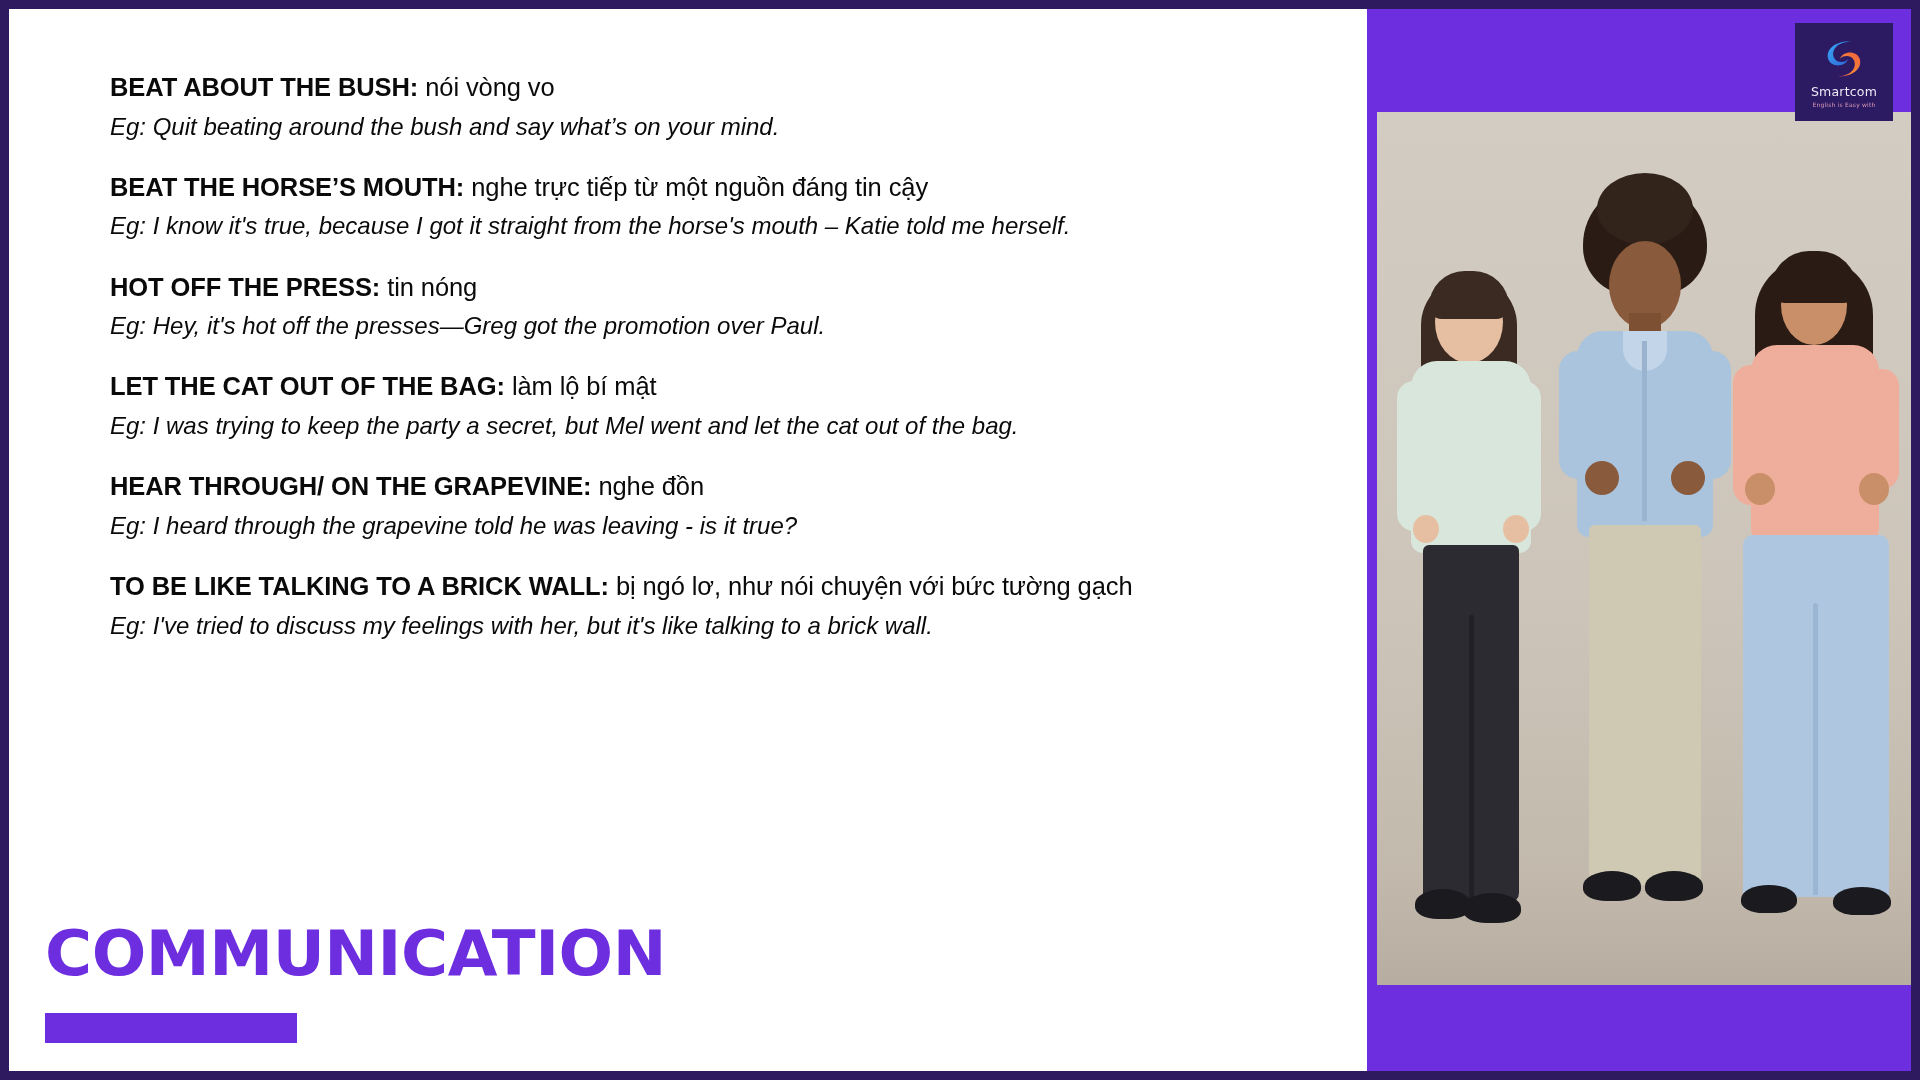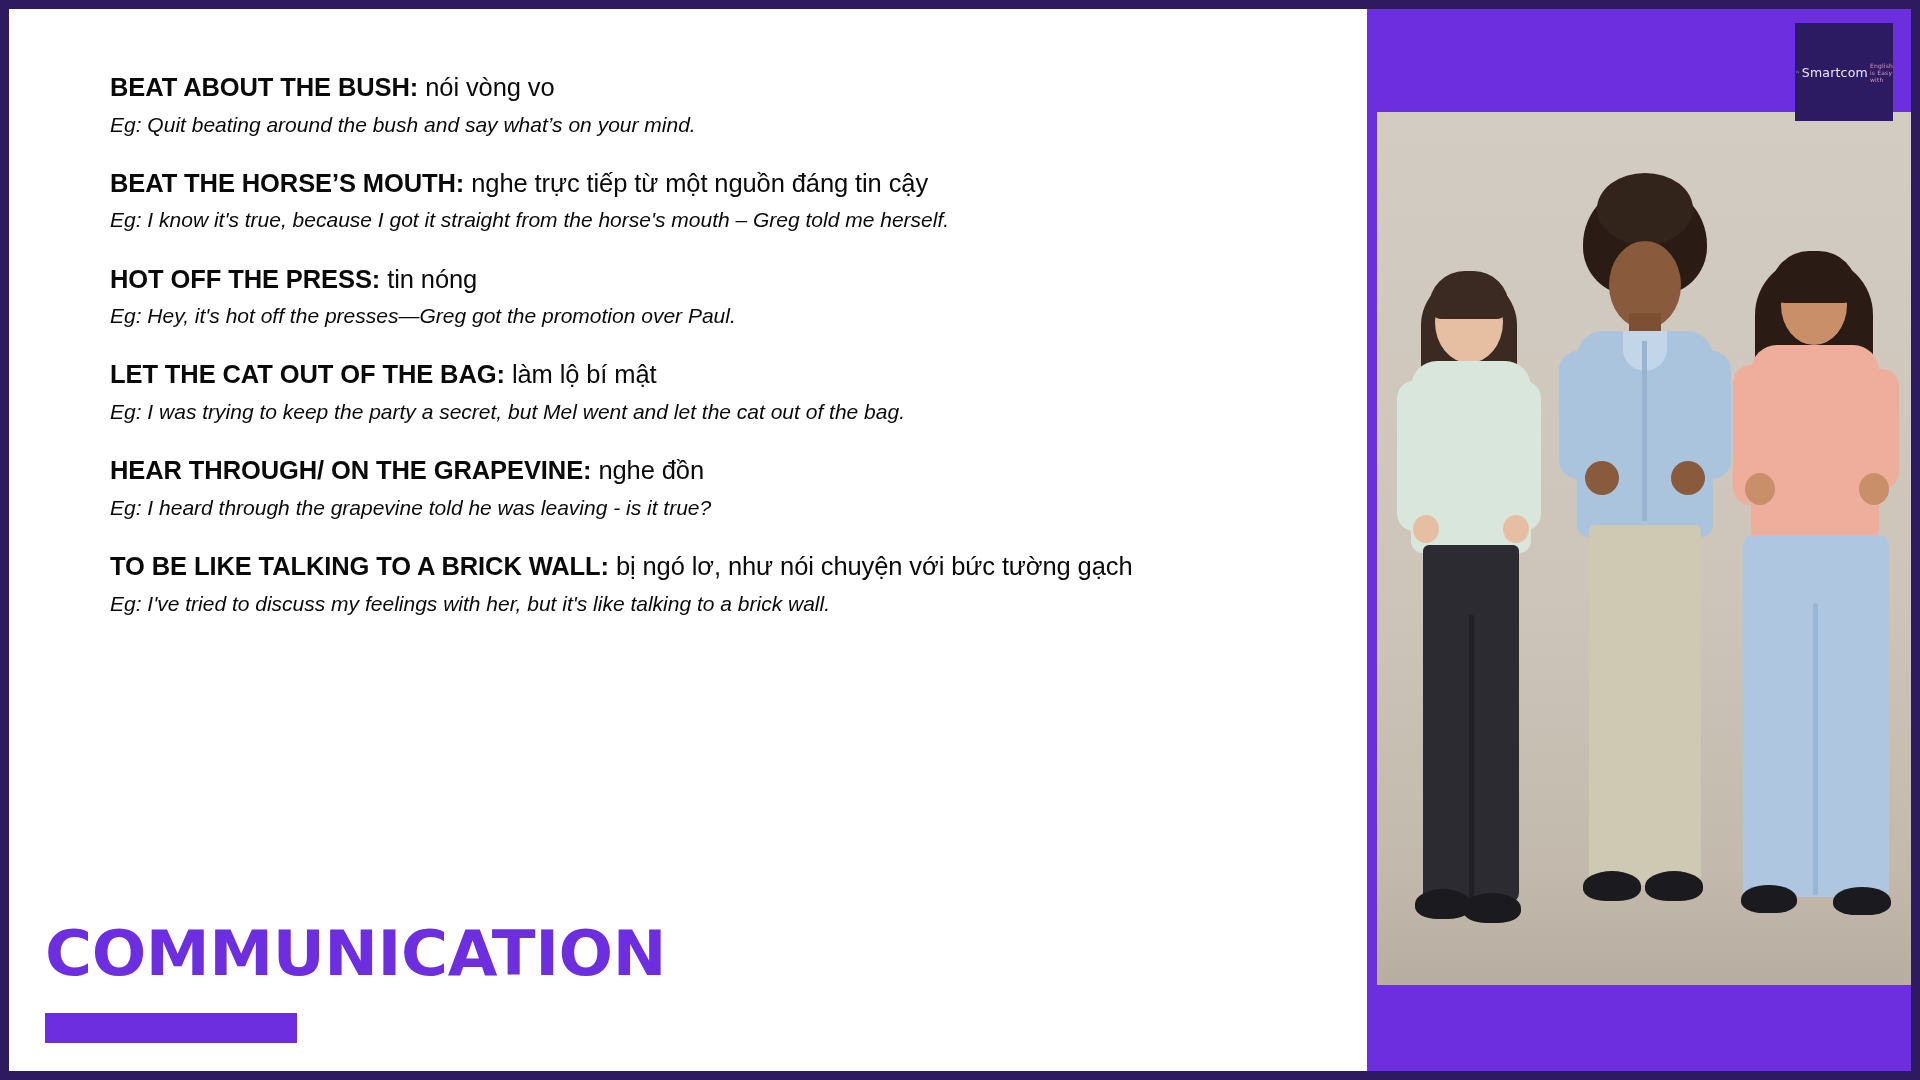--- a/index.html
+++ b/index.html
@@ -22,21 +22,21 @@
     padding:62px 0 0 101px;
   }
   .entry { margin-bottom:28px; }
   .entry-head {
     font-size:25.5px; line-height:1.32; color:#0a0a0a;
     letter-spacing:-0.1px; white-space:nowrap;
   }
   .entry-head .idiom { font-weight:bold; }
   .entry-head .vn { font-weight:normal; }
   .entry-eg {
-    font-size:21px; line-height:1.34; color:#0a0a0a;
+    font-size:24px; line-height:1.34; color:#0a0a0a;
     font-style:italic; margin-top:6px; white-space:nowrap;
   }
   .entry-eg .eg-label { font-weight:normal; }
 
   
   .title-block { position:absolute; left:36px; bottom:28px; }
   .big-title {
     font-family:"DejaVu Sans", sans-serif;
     font-weight:bold;
     font-size:63px;
@@ -130,21 +130,21 @@
   .p3 .legs      { left:14px; top:362px; width:146px; height:362px; background:#aec6df; border-radius:10px 10px 4px 4px; }
   .p3 .leg-split { left:84px; top:430px; width:5px; height:292px; background:#9bb6d3; }
   .p3 .shoe-l    { left:12px; top:712px; width:56px; height:28px; }
   .p3 .shoe-r    { left:104px;top:714px; width:58px; height:28px; }
 
   
   .logo {
     position:absolute; right:18px; top:14px;
     width:98px; height:98px;
     background:#2c1a63;
-    display:flex; flex-direction:row;
+    display:flex; flex-direction:column;
     align-items:center; justify-content:center;
     gap:2px;
   }
   .logo-mark { width:46px; height:46px; }
   .logo-name {
     font-size:12.5px; color:#eceaf6; letter-spacing:.2px;
     font-family:"DejaVu Sans", sans-serif;
   }
   .logo-tag {
     font-size:6px; color:#d79bb7; letter-spacing:.2px;
@@ -165,21 +165,21 @@
       <div class="entry-eg">
         <span class="eg-label">Eg:</span><span> Quit beating around the bush and say what’s on your mind.</span>
       </div>
     </div>
 
     <div class="entry">
       <div class="entry-head">
         <span class="idiom">BEAT THE HORSE’S MOUTH:</span><span class="vn"> nghe trực tiếp từ một nguồn đáng tin cậy</span>
       </div>
       <div class="entry-eg">
-        <span class="eg-label">Eg:</span><span> I know it's true, because I got it straight from the horse's mouth – Greg told me herself.</span>
+        <span class="eg-label">Eg:</span><span> I know it's true, because I got it straight from the horse's mouth – Katie told me herself.</span>
       </div>
     </div>
 
     <div class="entry">
       <div class="entry-head">
         <span class="idiom">HOT OFF THE PRESS:</span><span class="vn"> tin nóng</span>
       </div>
       <div class="entry-eg">
         <span class="eg-label">Eg:</span><span> Hey, it's hot off the presses—Greg got the promotion over Paul.</span>
       </div>

